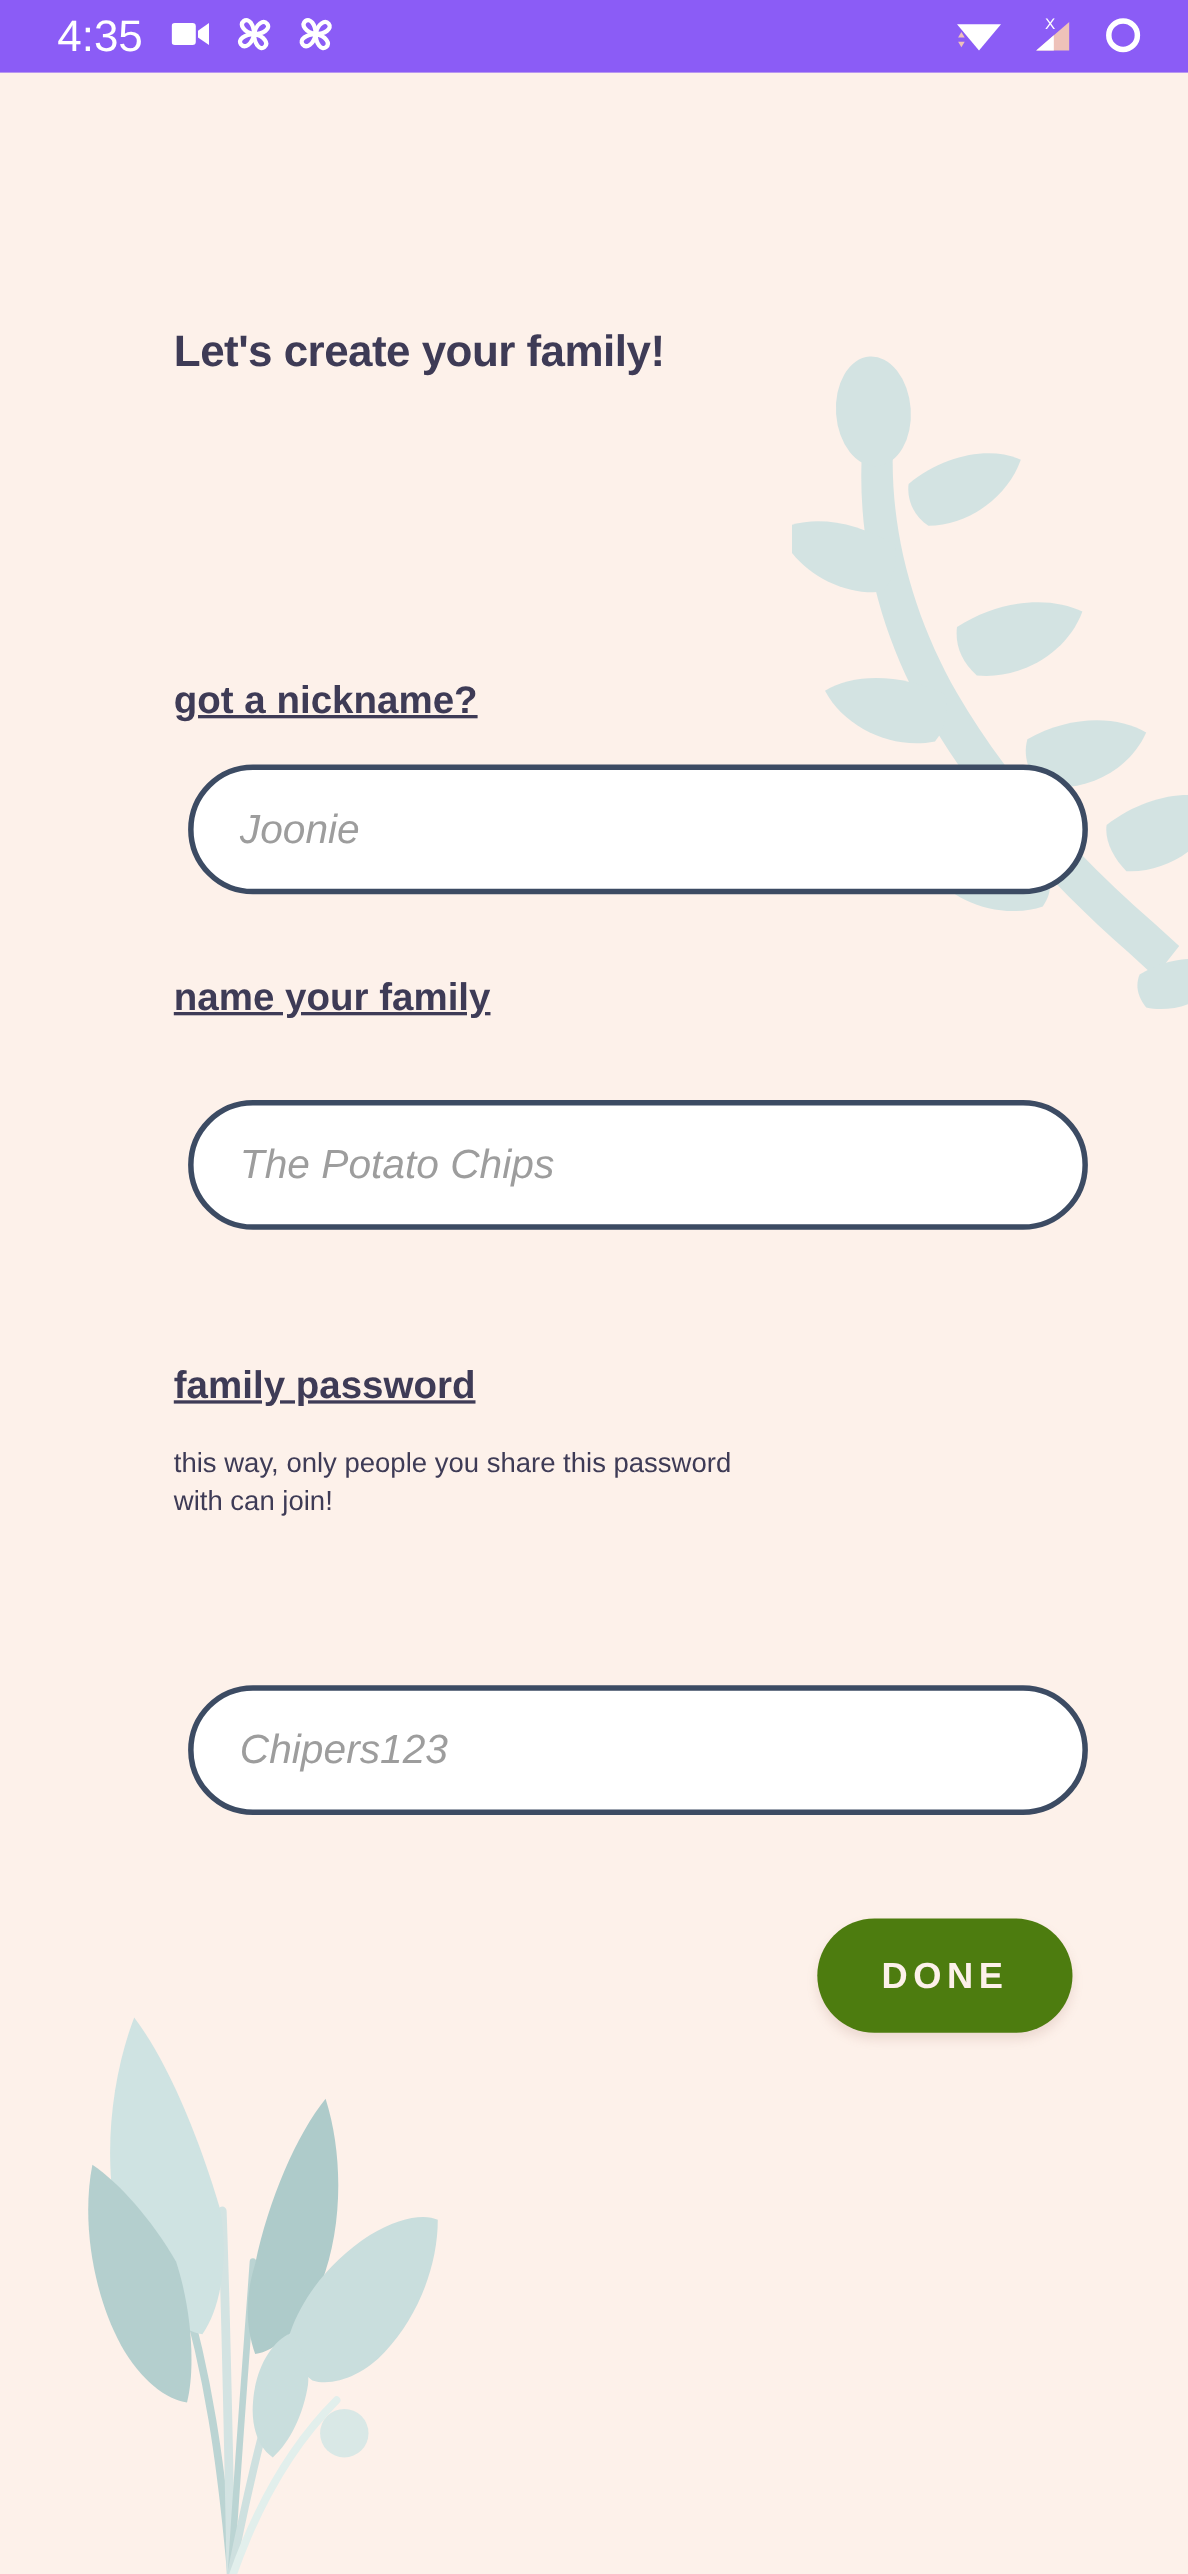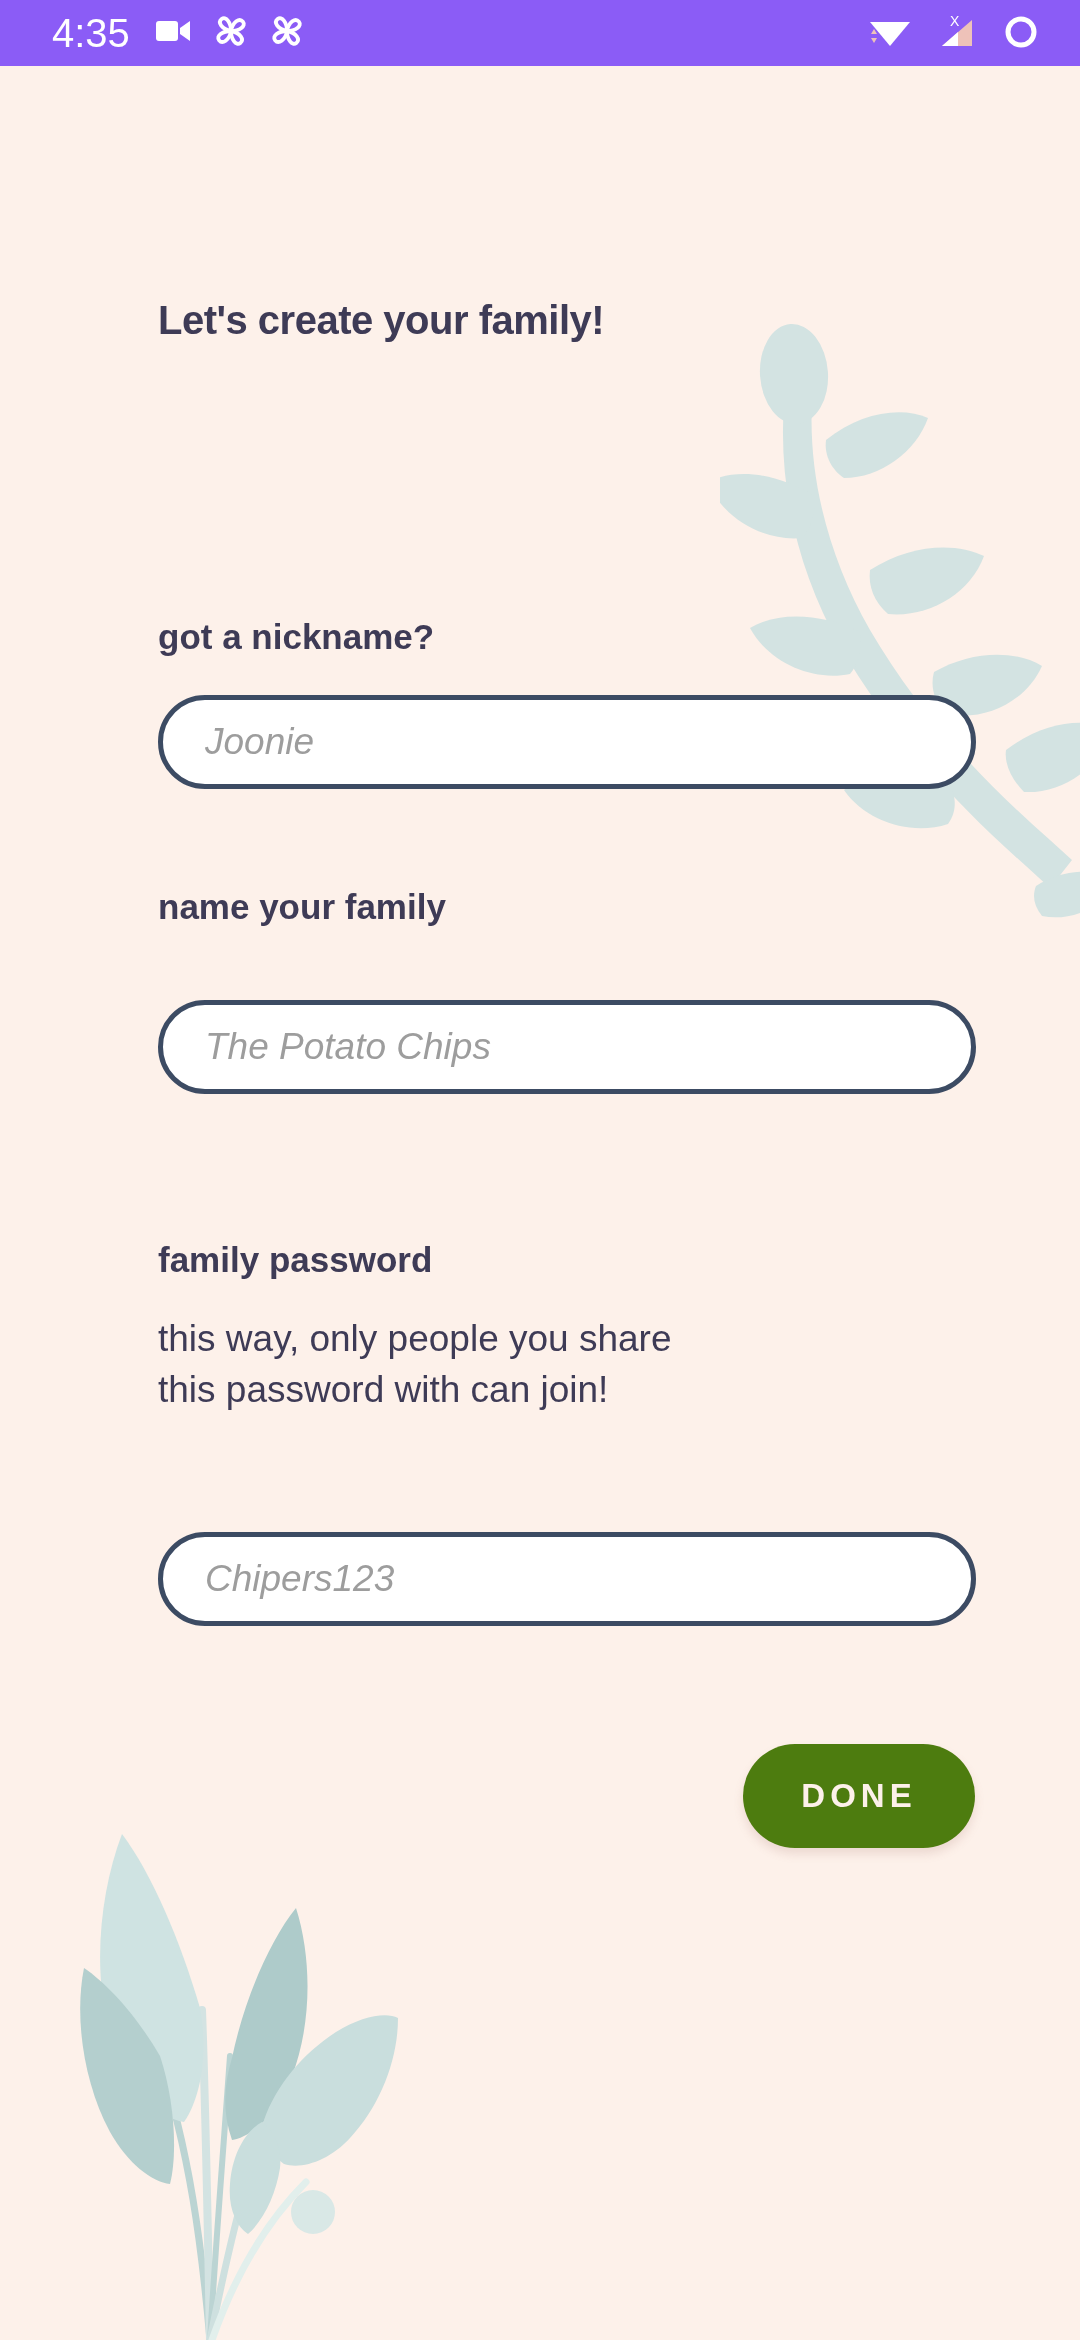--- a/index.html
+++ b/index.html
@@ -82,36 +82,37 @@
     letter-spacing: -0.5px;
   }
 
   .field-label {
     position: absolute;
     left: 158px;
     font-size: 35px;
     font-weight: bold;
     color: #3E3B56;
     letter-spacing: 0px;
+    text-decoration: underline;
   }
   .helper-text {
     position: absolute;
     left: 158px;
     width: 530px;
-    font-size: 37px;
+    font-size: 25px;
     font-weight: 400;
     line-height: 1.38;
     color: #3E3B56;
   }
 
   .field-input {
     position: absolute;
-    left: 158px;
+    left: 171px;
     width: 818px;
-    height: 94px;
+    height: 118px;
     box-sizing: border-box;
     background: #FFFFFF;
     border: 5px solid #3C4B63;
     border-radius: 60px;
     font-family: "Liberation Sans", sans-serif;
     font-size: 37px;
     font-style: italic;
     color: #3E3B56;
     padding: 16px 42px;
     outline: none;

